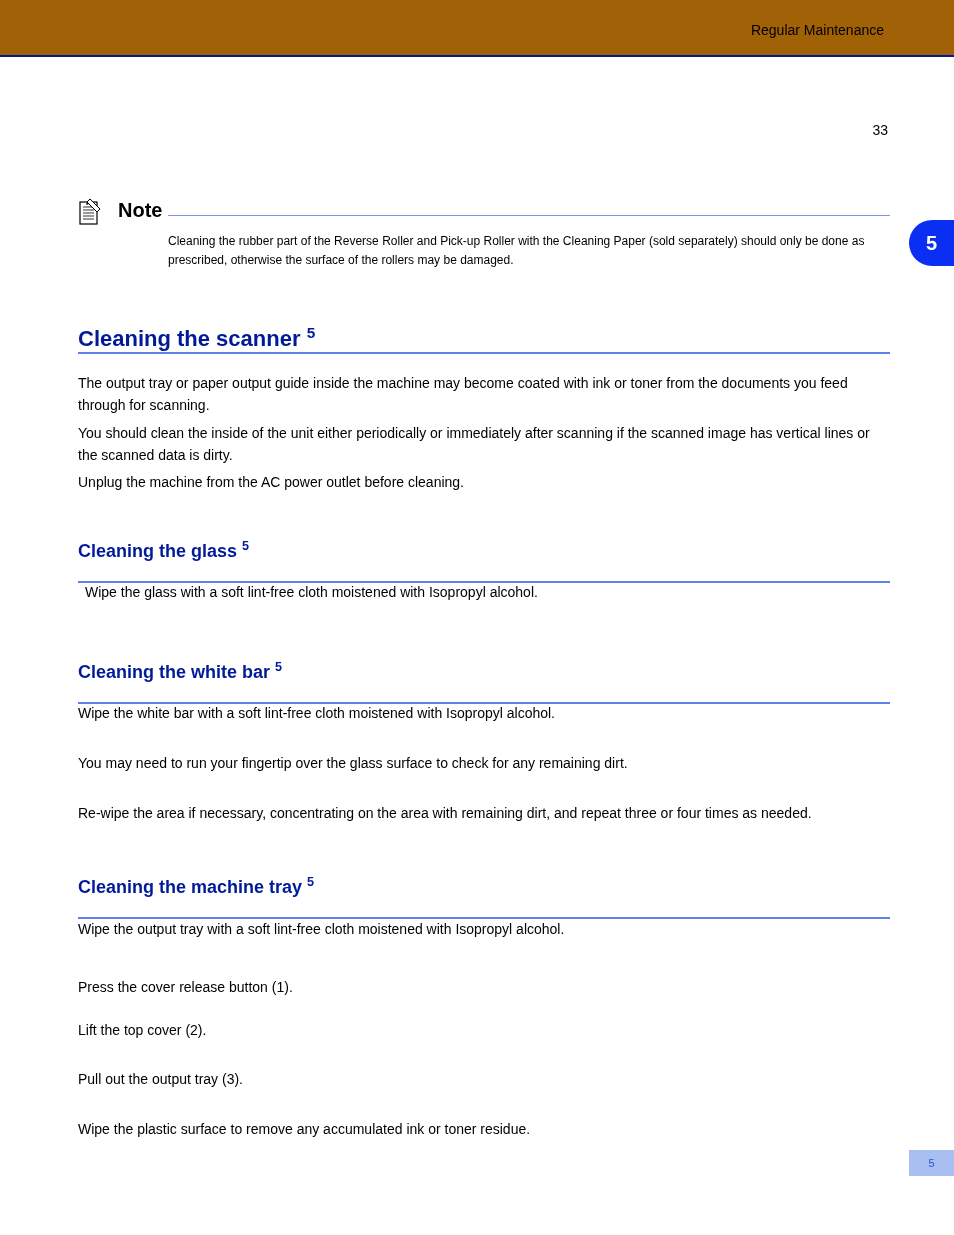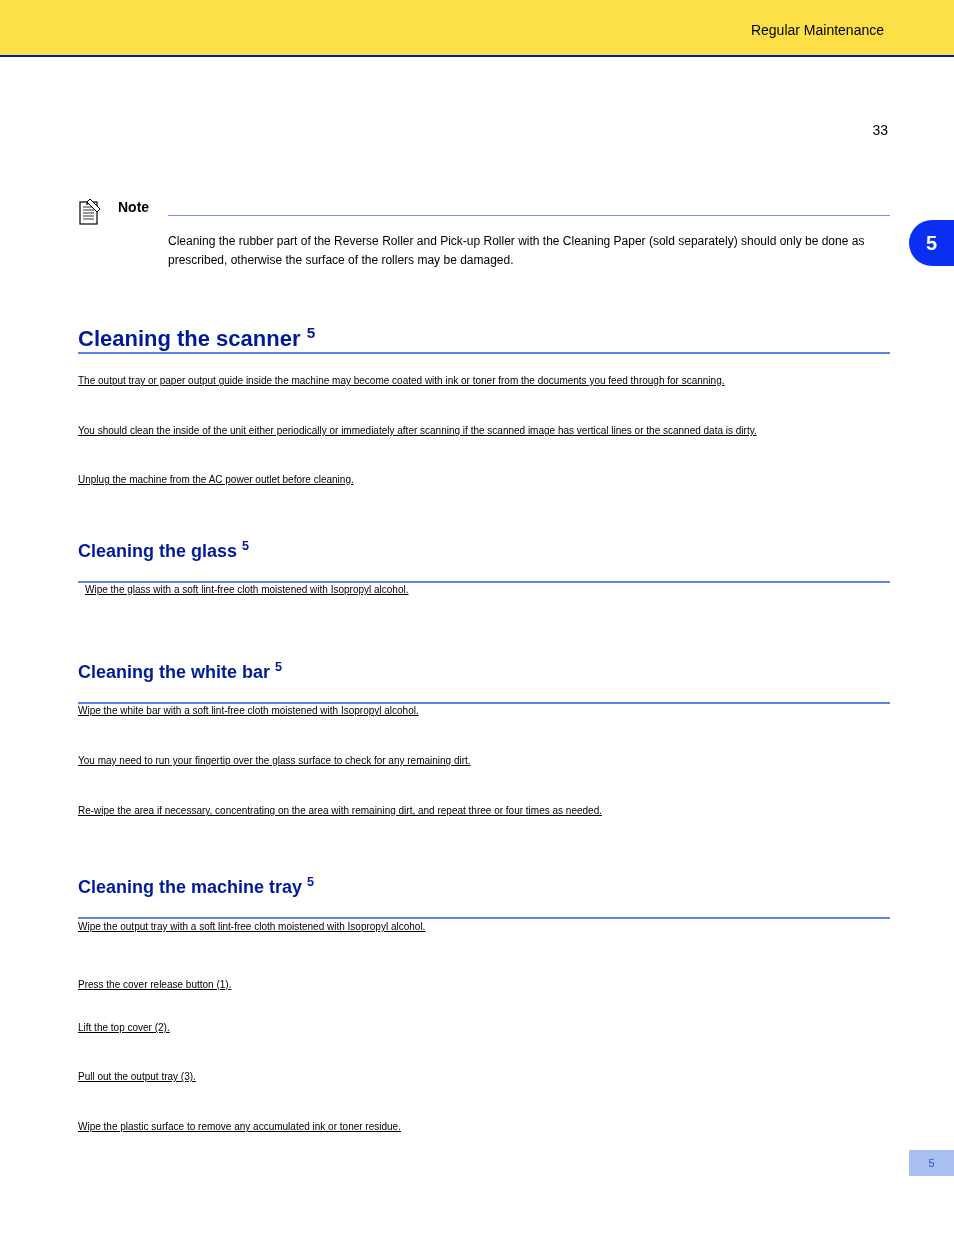--- a/index.html
+++ b/index.html
@@ -1,31 +1,31 @@
 <!DOCTYPE html>
 <html><head>
 <meta charset="utf-8">
 <style>
   * { box-sizing: border-box; margin: 0; padding: 0; }
   html, body { width: 954px; height: 1235px; background: #fff; font-family: Arial, Helvetica, sans-serif; color: #000; }
-  .header-band { width: 100%; height: 57px; background: #fde047; border-bottom: 2px solid #001a99; position: relative; }
+  .header-band { width: 100%; height: 57px; background: #a16207; border-bottom: 2px solid #001a99; position: relative; }
   .header-title { position: absolute; right: 70px; top: 22px; font-size: 14px; color: #000; }
   .content { position: relative; padding: 0 66px 0 78px; }
   .page-number { position: absolute; right: 66px; top: 65px; font-size: 14px; }
   .note-icon { position: absolute; left: 78px; top: 140px; width: 24px; height: 30px; }
-  .note-heading { position: absolute; left: 118px; top: 142px; font-size: 14px; font-weight: bold; }
+  .note-heading { position: absolute; left: 118px; top: 142px; font-size: 20px; font-weight: bold; }
   .note-rule { position: absolute; left: 168px; top: 158px; width: 722px; border-top: 1px solid #7a93e6; }
   .note-body { position: absolute; left: 168px; top: 175px; width: 722px; font-size: 12px; line-height: 1.55; }
   .h2 { position: absolute; font-size: 22px; font-weight: bold; color: #001a99; width: 812px; border-bottom: 2px solid #5f82e6; }
   .h3 { position: absolute; font-size: 18px; font-weight: bold; color: #001a99; width: 812px; padding-bottom: 19px; border-bottom: 2px solid #5f82e6; }
   .h2.h-scanner { top: 267px; }
   .h3.h-cleaning-glass { top: 482px; }
   .h3.h-cleaning-white-bar { top: 603px; }
   .h3.h-cleaning-out-tray { top: 818px; }
-  .para { position: absolute; left: 78px; width: 812px; font-size: 10px; line-height: 1.55; text-decoration: underline; }
+  .para { position: absolute; left: 78px; width: 812px; font-size: 14px; line-height: 1.55; }
   .p-scanner-1 { top: 316px; }
   .p-scanner-2 { top: 366px; }
   .p-scanner-3 { top: 415px; }
   .p-glass-1   { top: 525px; margin-left: 7px; }
   .p-white-1   { top: 646px; }
   .p-white-2   { top: 696px; }
   .p-white-3   { top: 746px; }
   .p-out-1     { top: 862px; }
   .p-out-2     { top: 912px; margin-top: 8px; }
   .p-out-3     { top: 963px; }

